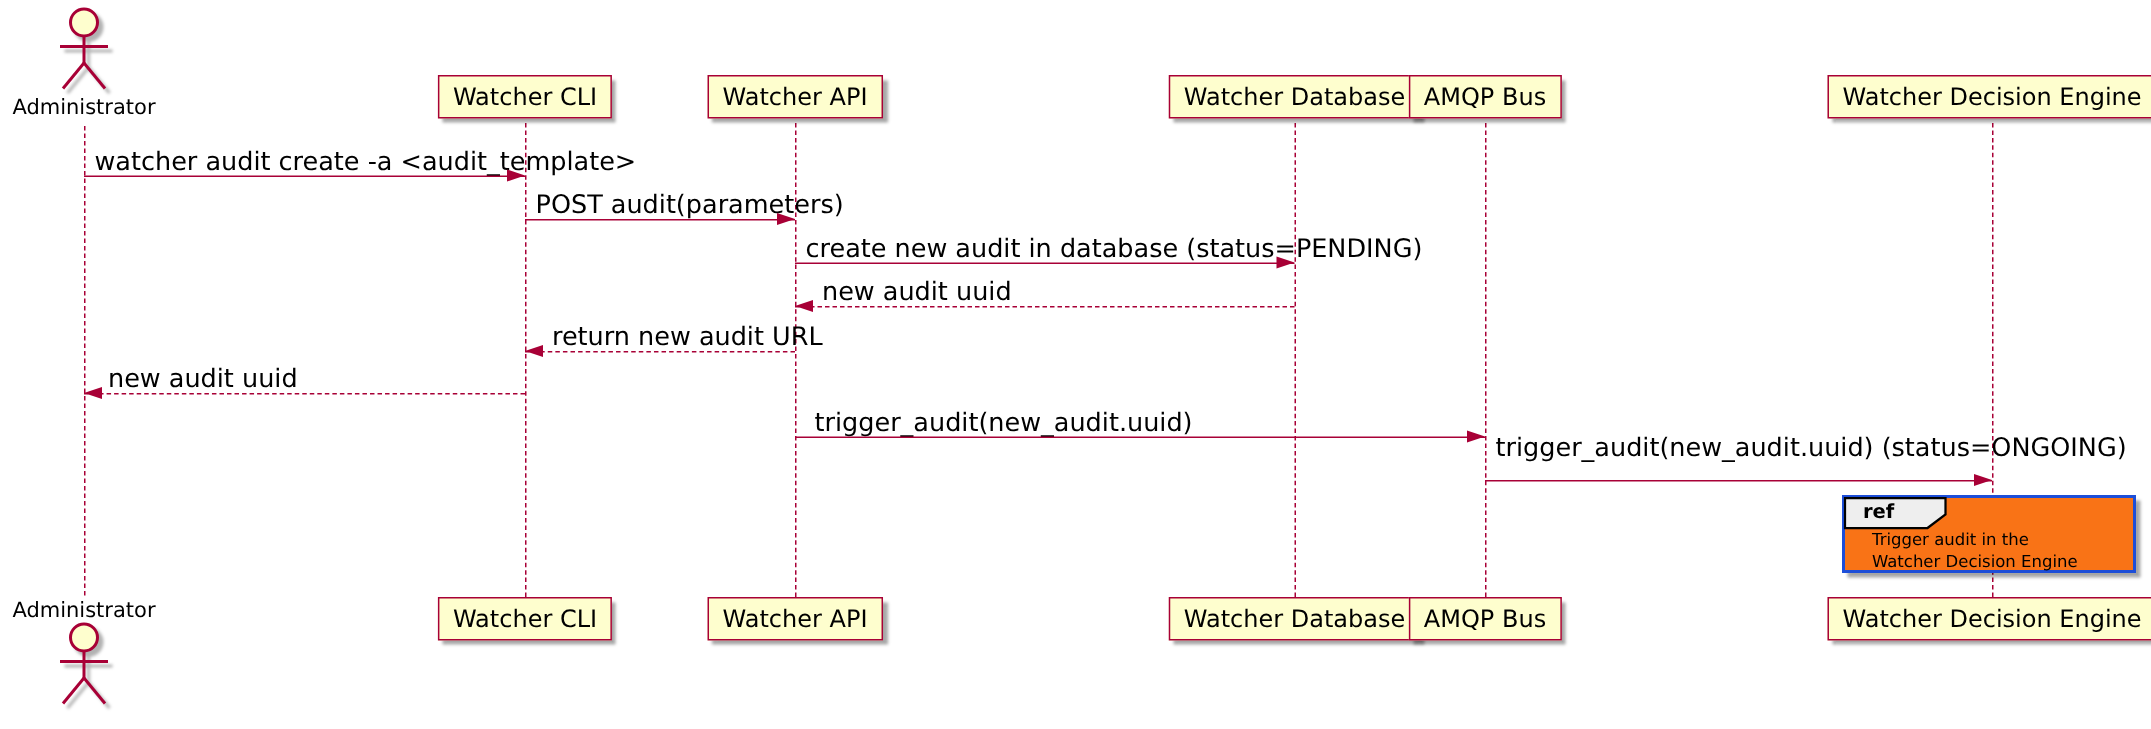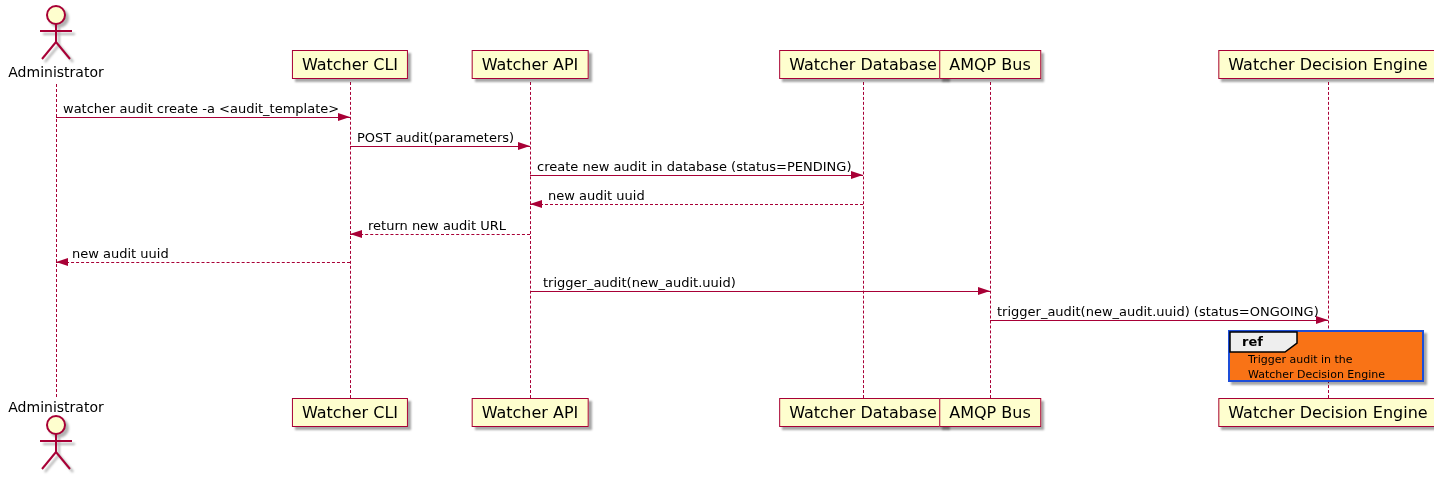--- a/index.html
+++ b/index.html
@@ -34,21 +34,21 @@
     transform: translateX(-50%);
     font-size: 14px;
     white-space: nowrap;
   }
   .actor-figure {
     position: absolute;
     filter: drop-shadow(3px 3px 1px rgba(0,0,0,0.3));
   }
   .msg-label {
     position: absolute;
-    font-size: 13px;
+    font-size: 17px;
     line-height: 15px;
     white-space: nowrap;
   }
   .msg-line {
     position: absolute;
     height: 0;
     border-top: 1px solid #A80036;
   }
   .msg-line.dashed { border-top-style: dashed; }
   .ah {
@@ -135,21 +135,21 @@
   <div class="ah left" style="left:350px; top:230px;"></div>
 
   <div class="msg-label" style="left:72px; top:246px;">new audit uuid</div>
   <div class="msg-line dashed" style="left:56px; top:262px; width:294px;"></div>
   <div class="ah left" style="left:56px; top:258px;"></div>
 
   <div class="msg-label" style="left:507px; top:275px;margin-left:36px;">trigger_audit(new_audit.uuid)</div>
   <div class="msg-line" style="left:530px; top:291px; width:460px;"></div>
   <div class="ah right" style="left:978px; top:287px;"></div>
 
-  <div class="msg-label" style="left:997px; top:304px;">trigger_audit(new_audit.uuid) (status=ONGOING)</div>
+  <div class="msg-label" style="left:997px; top:292px;">trigger_audit(new_audit.uuid) (status=ONGOING)</div>
   <div class="msg-line" style="left:990px; top:320px; width:338px;"></div>
   <div class="ah right" style="left:1316px; top:316px;"></div>
 
   <div class="ref-box" style="left:1228px; top:330px; width:192px; height:48px;">
     <svg class="ref-header" width="72" height="23" viewBox="0 0 72 23">
       <path d="M1,1 H68 V12 L56,21 H1 Z" fill="#EEEEEE" stroke="#000000" stroke-width="1.5"></path>
     </svg>
     <div class="ref-keyword">ref</div>
     <div class="ref-body">
       <div>Trigger audit in the</div>

